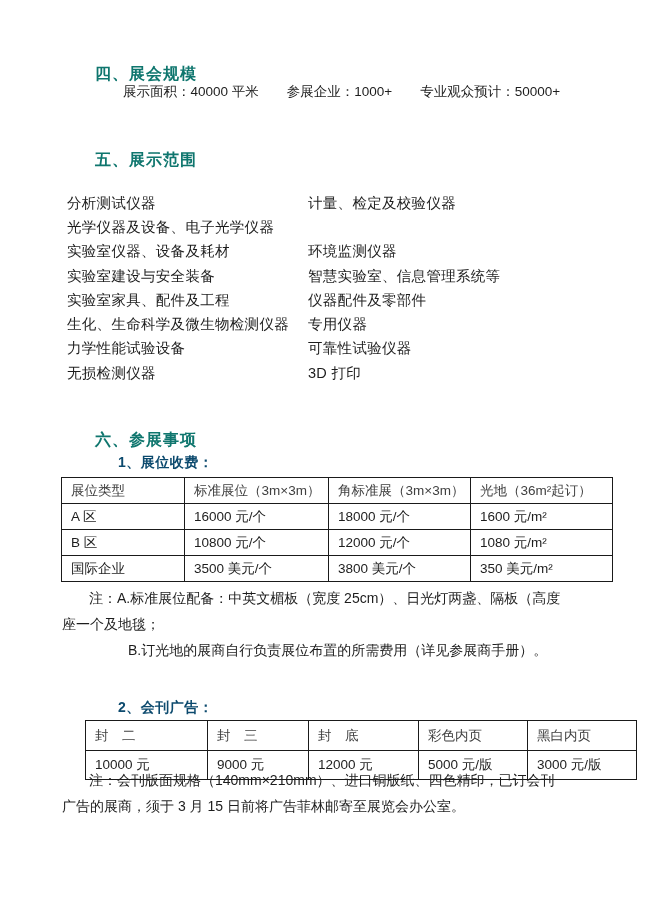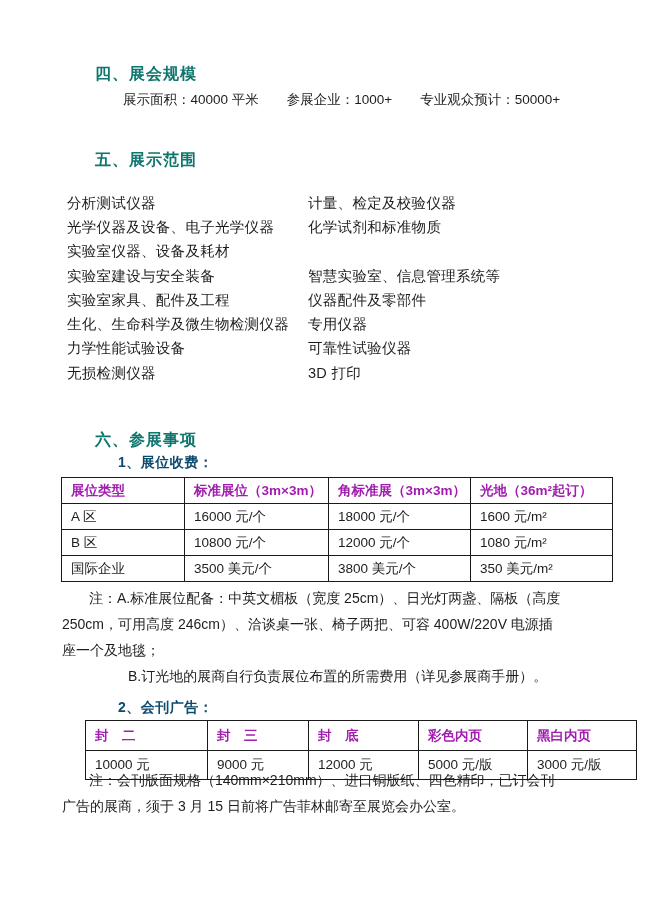--- a/index.html
+++ b/index.html
@@ -10,21 +10,21 @@
     font-family:"Liberation Sans","DejaVu Sans",sans-serif;
     color:#1d1d1d;
     overflow:hidden;
   }
   .h-main {
     position:absolute; left:95px;
     font-size:16px; font-weight:bold; color:#0f766e;
     letter-spacing:1px; white-space:nowrap;
   }
   .stats-row {
-    position:absolute; left:123px; top:91px;
+    position:absolute; left:123px; top:83px;
     display:flex; gap:28px;
     font-size:13.5px; white-space:nowrap;
   }
   .scope-grid {
     position:absolute; left:67px; top:191px;
     display:grid; grid-template-columns:241px auto;
     grid-auto-rows:24.3px; align-items:center;
     font-size:14.5px; letter-spacing:0.3px; white-space:nowrap;
   }
   .scope-grid .li { grid-column:1; }
@@ -38,21 +38,21 @@
     position:absolute; left:61px;
     border-collapse:collapse; table-layout:fixed;
     width:551px; font-size:13.5px;
   }
   table.doc-table th, table.doc-table td {
     border:1px solid #1a1a1a;
     text-align:left; vertical-align:middle;
     padding:0 0 0 9px; white-space:nowrap; overflow:hidden;
     font-weight:normal;
   }
-  table.doc-table th { font-weight:bold; color:#a21caf; }
+  table.doc-table th { font-weight:normal; color:#404040; }
   #booth-table tr { height:26px; }
   #ad-table tr.hdr { height:30px; }
   #ad-table tr.bdy { height:29px; }
   .note-block {
     position:absolute; left:62px; width:552px;
     font-size:14px; line-height:26px; white-space:nowrap;
   }
   .note-block .indent { text-indent:27px; }
   .note-block .b-indent { margin-left:66px; }
   #ad-note { line-height:25.5px; }
@@ -67,22 +67,22 @@
     <span>展示面积：40000 平米</span>
     <span>参展企业：1000+</span>
     <span>专业观众预计：50000+</span>
   </div>
 
   <div class="h-main" style="top:150px;">五、展示范围</div>
   <div class="scope-grid">
     <span class="li">分析测试仪器</span>
     <span class="ri">计量、检定及校验仪器</span>
     <span class="li">光学仪器及设备、电子光学仪器</span>
-    <span class="ri">化学试剂和标准物质</span>
     <span class="li">实验室仪器、设备及耗材</span>
+    <span class="ri">环境监测仪器</span>
     <span class="li">实验室建设与安全装备</span>
     <span class="ri">智慧实验室、信息管理系统等</span>
     <span class="li">实验室家具、配件及工程</span>
     <span class="ri">仪器配件及零部件</span>
     <span class="li">生化、生命科学及微生物检测仪器</span>
     <span class="ri">专用仪器</span>
     <span class="li">力学性能试验设备</span>
     <span class="ri">可靠性试验仪器</span>
     <span class="li">无损检测仪器</span>
     <span class="ri">3D 打印</span>
@@ -122,21 +122,20 @@
       <td>国际企业</td>
       <td>3500 美元/个</td>
       <td>3800 美元/个</td>
       <td>350 美元/m²</td>
     </tr>
   </tbody>
     </table>
 
   <div class="note-block" style="top:585px;">
     <div class="indent">注：A.标准展位配备：中英文楣板（宽度 25cm）、日光灯两盏、隔板（高度</div>
-    <div>250cm，可用高度 246cm）、洽谈桌一张、椅子两把、可容 400W/220V 电源插</div>
     <div>座一个及地毯；</div>
     <div class="b-indent">B.订光地的展商自行负责展位布置的所需费用（详见参展商手册）。</div>
   </div>
 
   <div class="sub-head" style="top:699px;">2、会刊广告：</div>
 
   <table class="doc-table" id="ad-table" style="top:720px;margin-left:24px;">
     <colgroup>
         <col style="width:122px">
         <col style="width:101px">

